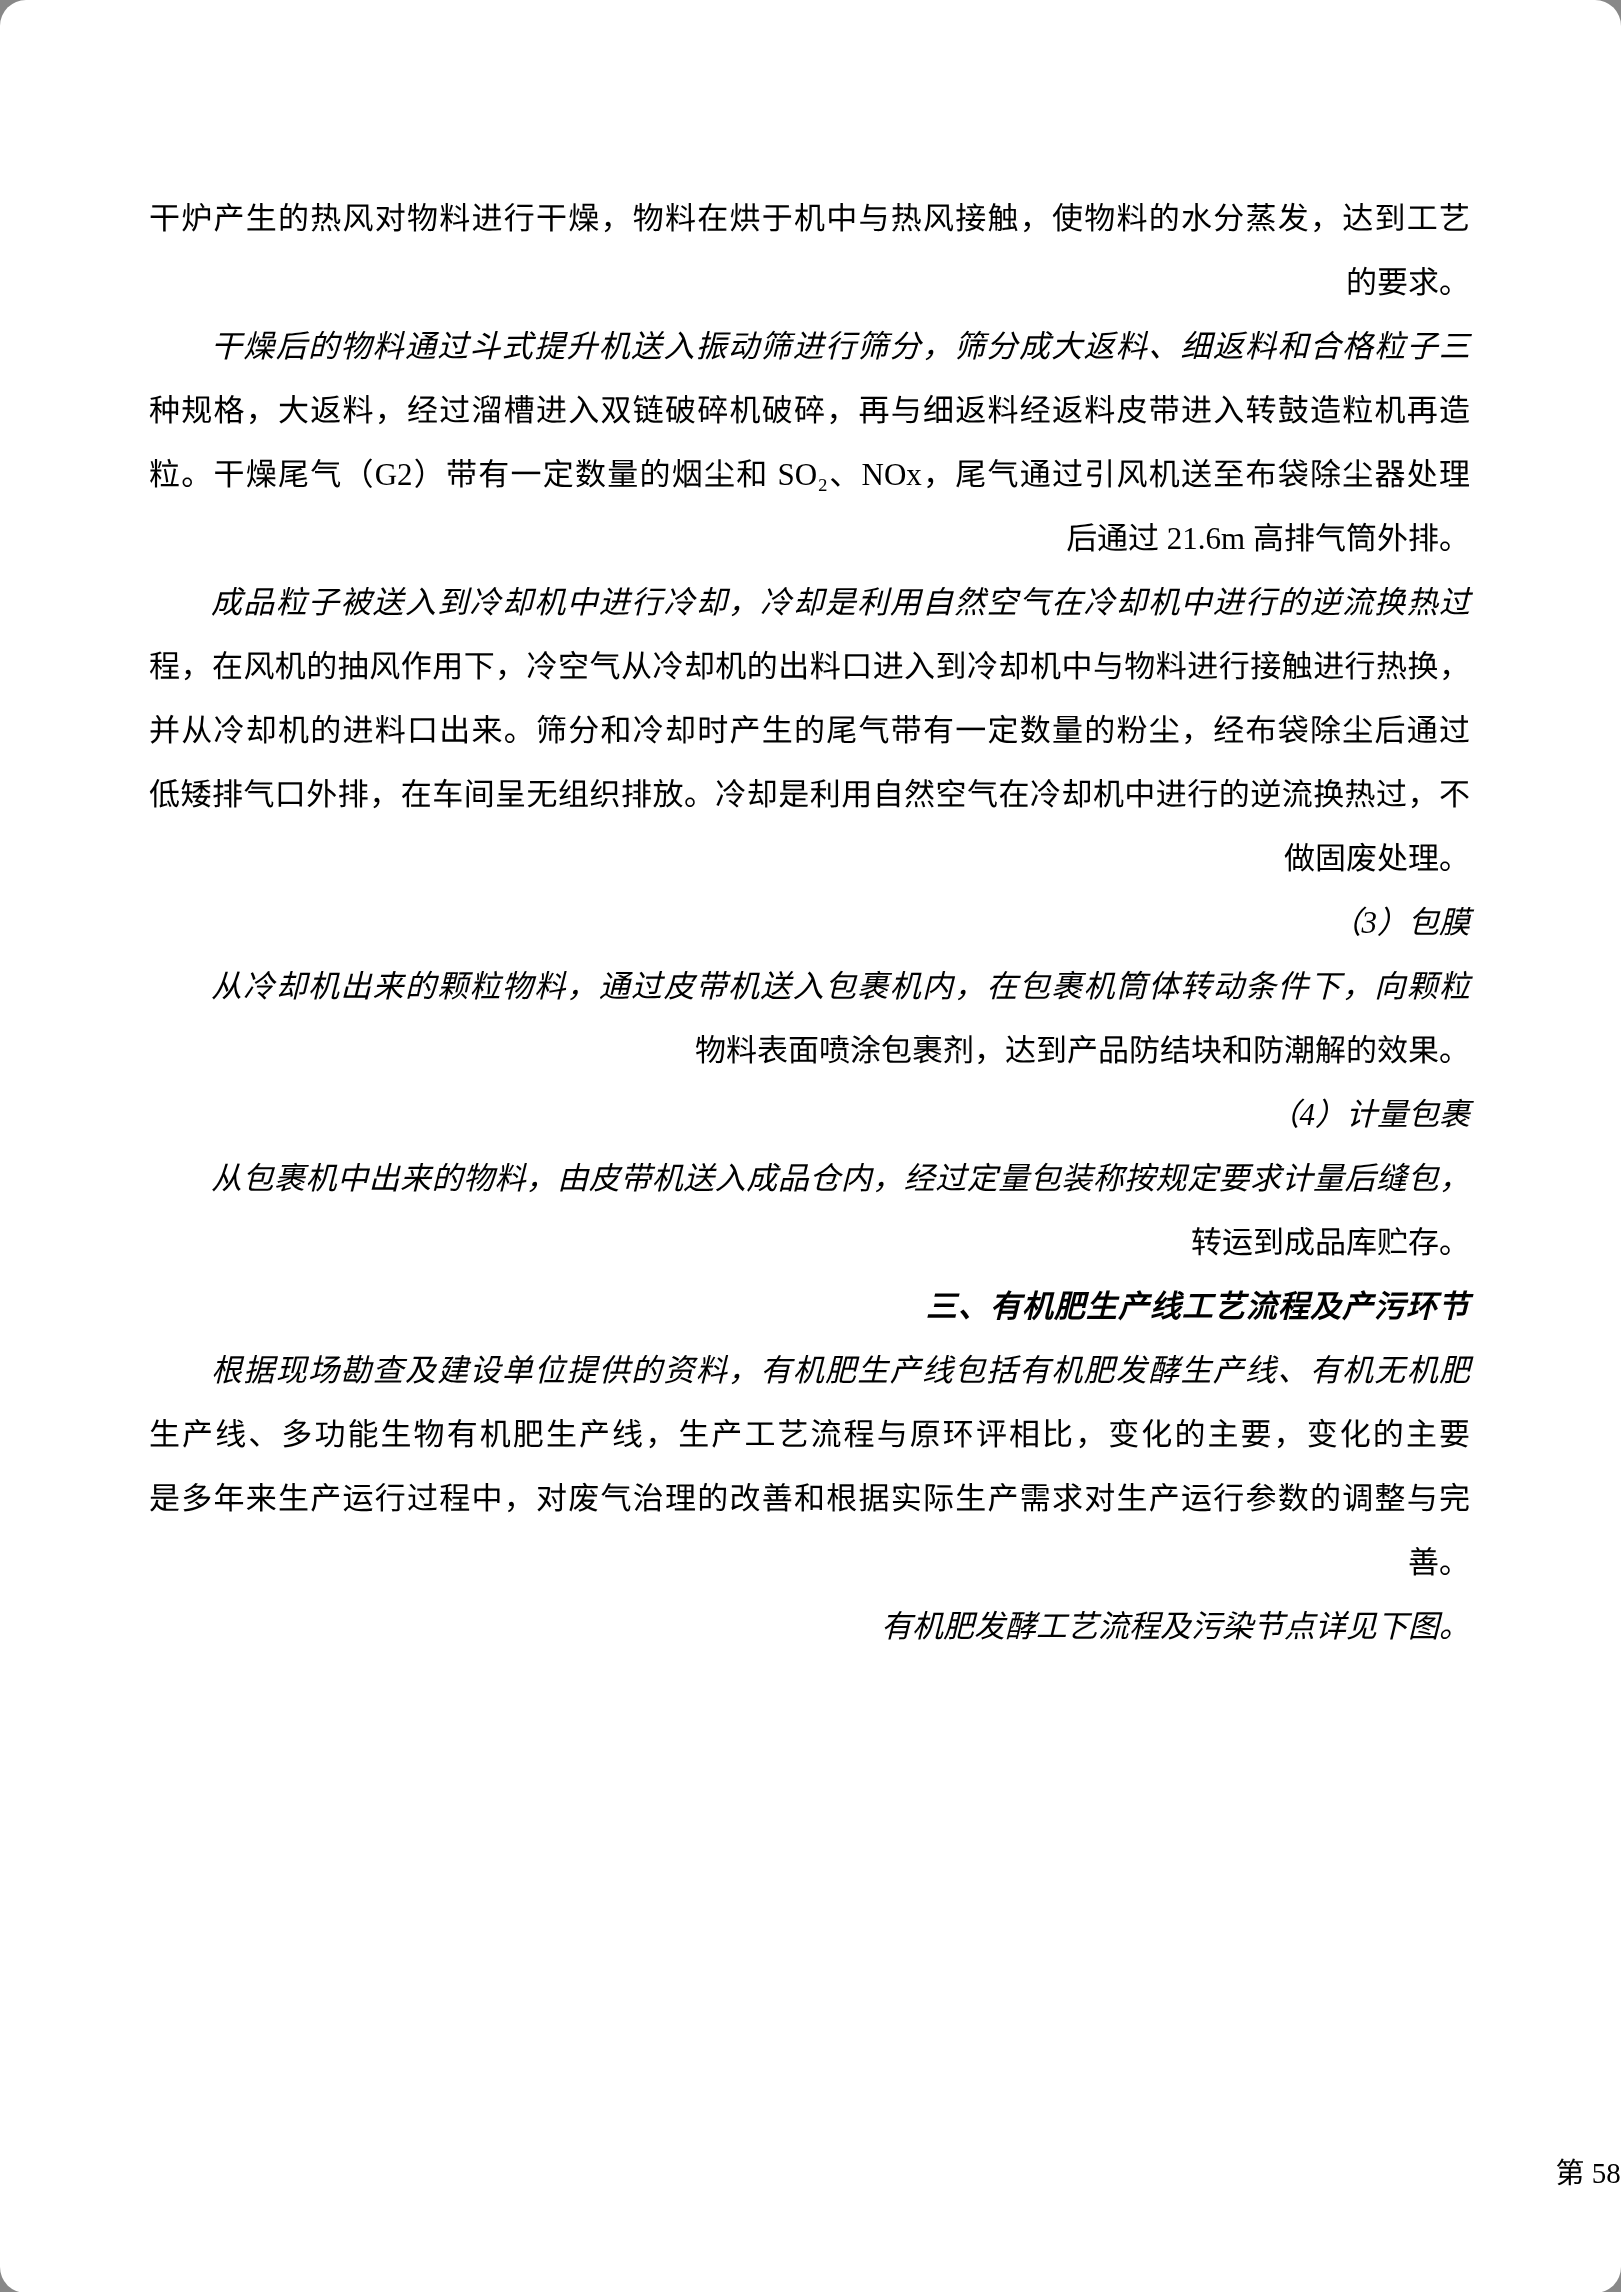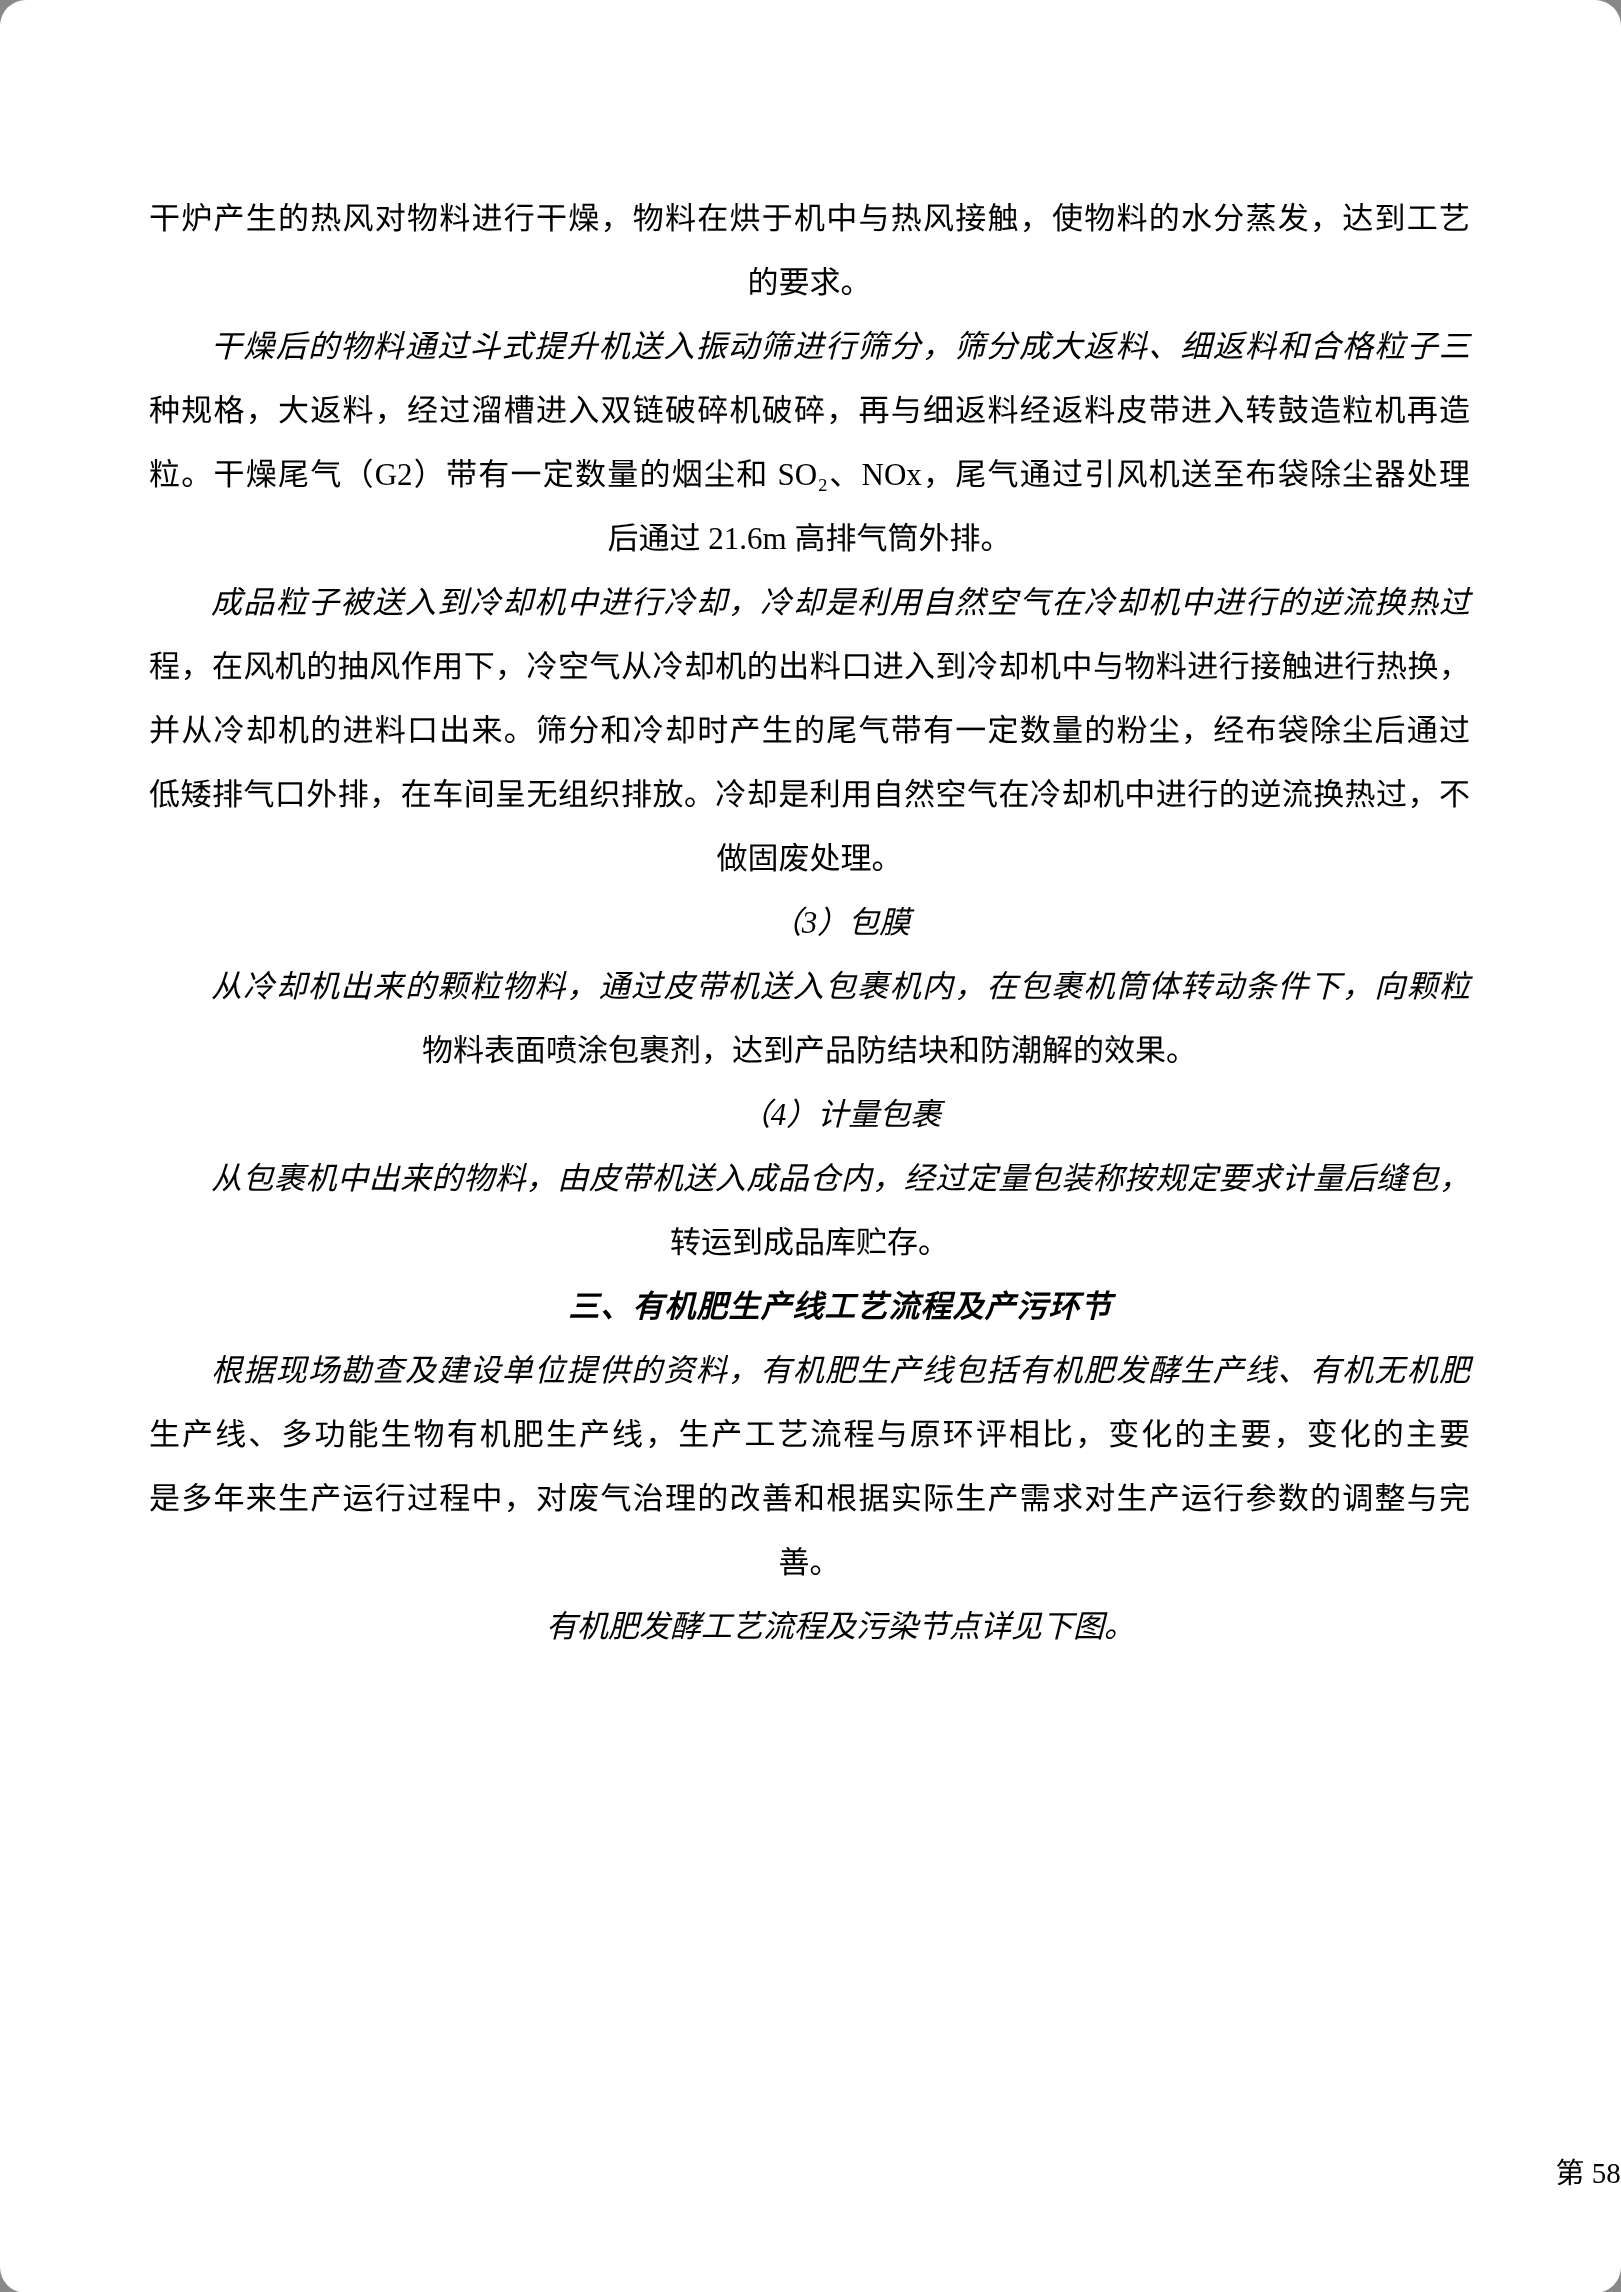--- a/index.html
+++ b/index.html
@@ -22,21 +22,21 @@
     position: absolute;
     left: 149px;
     top: 187px;
     width: 1321px;
   }
   .ln {
     font-size: 31px;
     line-height: 64px;
     height: 64px;
     color: #000000;
-    text-align: center;
+    text-align: right;
   }
   .just {
     text-align: justify;
     text-align-last: justify;
   }
   .ind {
     text-indent: 2em;
     font-style: italic;
   }
   .heading {

